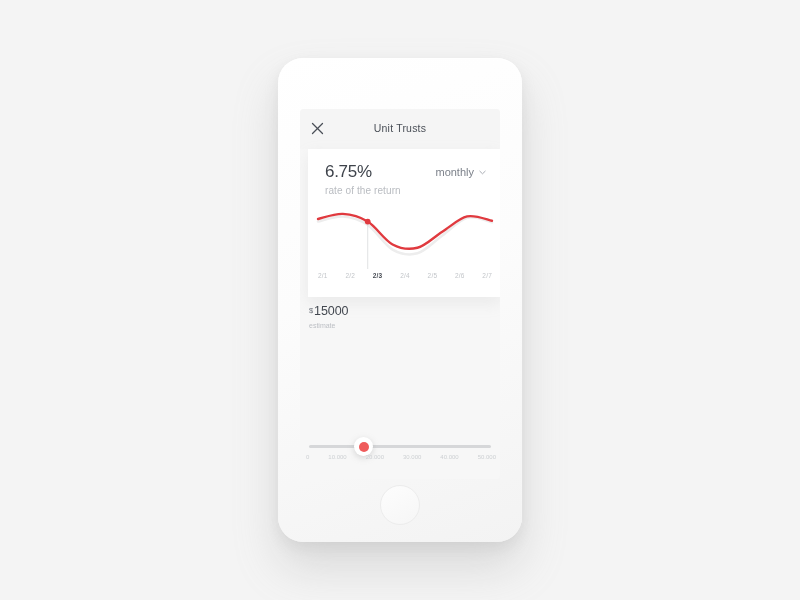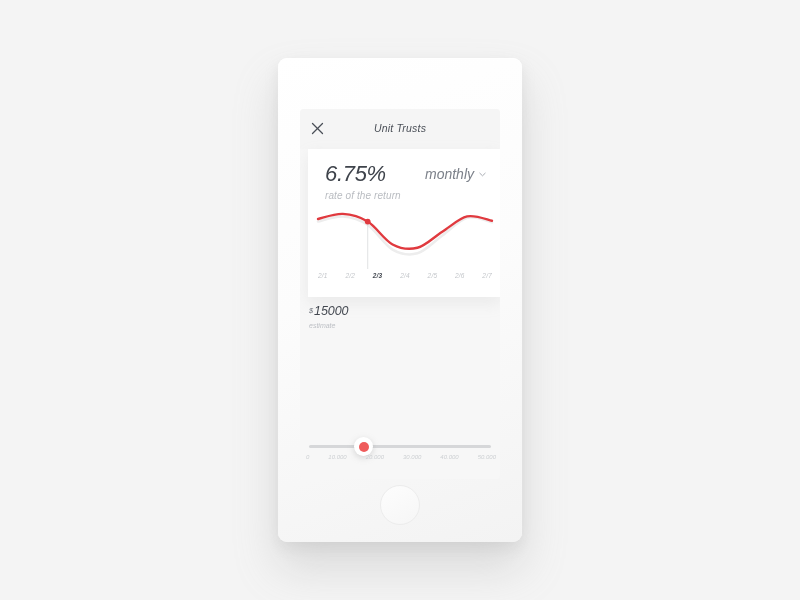--- a/index.html
+++ b/index.html
@@ -16,26 +16,25 @@
   }
 
   
   .device {
     position: absolute;
     left: 278px;
     top: 58px;
     width: 244px;
     height: 484px;
     background: linear-gradient(160deg, #ffffff 0%, #fcfcfc 45%, #f3f3f3 100%);
-    border-radius: 9px;
+    border-radius: 25px;
     box-shadow:
       0 26px 44px rgba(160,160,160,0.30),
       0 6px 14px rgba(170,170,170,0.20),
       inset 0 1px 1px rgba(255,255,255,0.95);
-    font-style: italic;
   }
   .device-screen {
     position: absolute;
     left: 22px;
     top: 51px;
     width: 200px;
     height: 370px;
     background: #f7f7f7;
     border-radius: 4px;
     overflow: hidden;
@@ -86,39 +85,39 @@
     height: 148px;
     background: #ffffff;
     box-shadow: 0 6px 14px rgba(175,175,175,0.18);
   }
   .rate-block {
     position: absolute;
     left: 17px;
     top: 14px;
   }
   .rate-value {
-    font-size: 22px;
+    font-size: 17px;
     color: #3e434b;
     letter-spacing: -0.3px;
     line-height: 1;
   }
   .rate-caption {
     margin-top: 5px;
     font-size: 10px;
     color: #b9bcc1;
     letter-spacing: .1px;
   }
   .period-select {
     position: absolute;
     right: 14px;
     top: 17px;
     display: flex;
     align-items: center;
     gap: 5px;
-    font-size: 14px;
+    font-size: 11px;
     color: #7c818a;
   }
   .chevron-down-icon {
     width: 7px;
     height: 5px;
     color: #a8acb3;
   }
   .chevron-down-icon svg { display: block; }
 
   .chart-plot {

